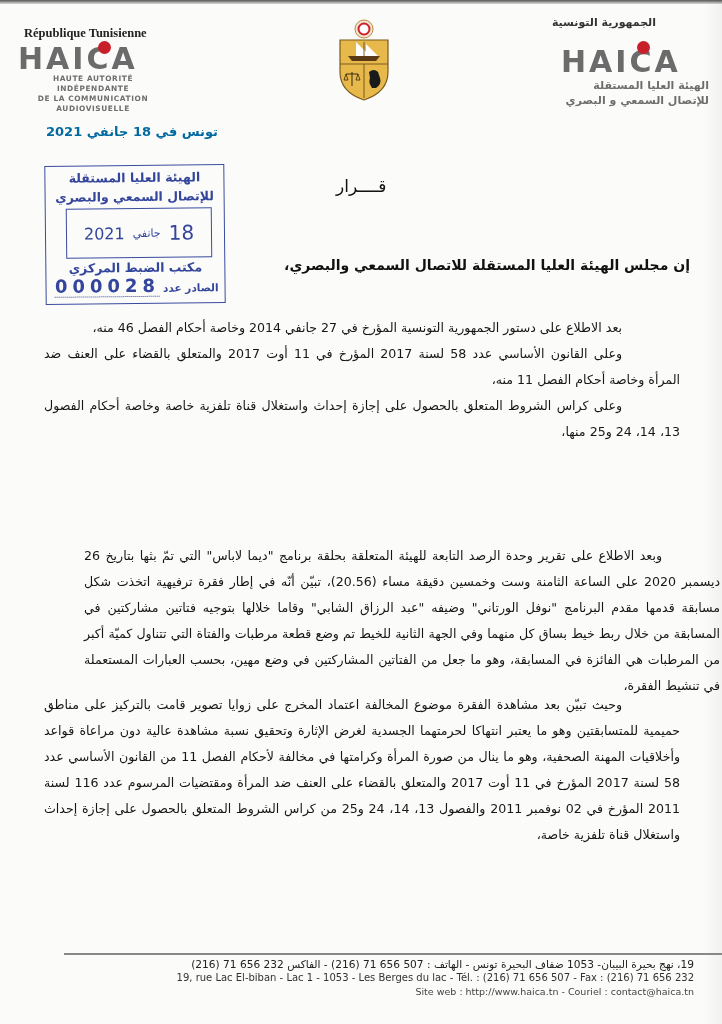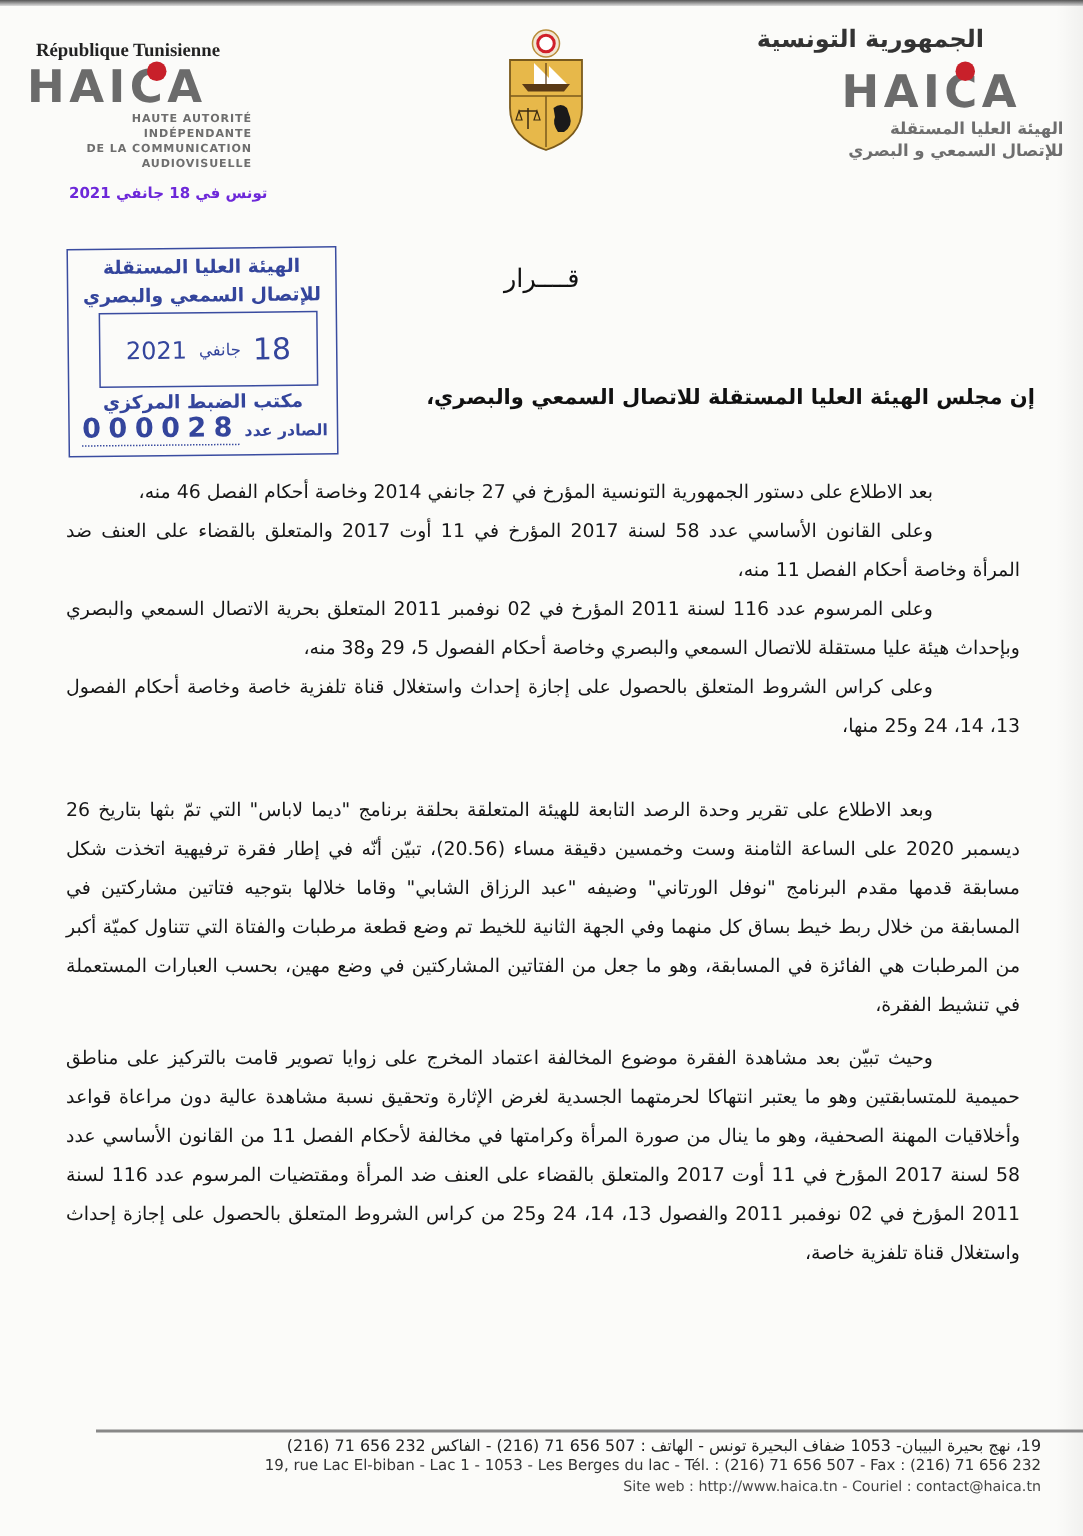--- a/index.html
+++ b/index.html
@@ -12,34 +12,34 @@
     .edge-shadow { position:absolute; right:0; top:0; width:18px; height:1024px; background: linear-gradient(to right, rgba(0,0,0,0), rgba(0,0,0,0.04)); }
 
     
     .hdr-left { position: absolute; left: 14px; top: 22px; width: 160px; }
     .rep-fr { font-family: "Liberation Serif", serif; font-weight: bold; font-size: 12.5px; color: #222; margin-left: 10px; }
     .logo-word { position: relative; font-family: "DejaVu Sans", sans-serif; font-weight: bold; color: #6b6b6b; letter-spacing: 3px; }
     .logo-left { position: absolute; left: 18px; top: 44px; width: 150px; }
     .logo-left .logo-word { font-size: 30px; line-height: 30px; text-align: left; }
     .logo-dot { position: absolute; width: 13px; height: 13px; border-radius: 50%; background: #c8202a; }
     .logo-left .logo-dot { left: 80px; top: -3px; }
-    .logo-sub { font-family: "DejaVu Sans", sans-serif; font-weight: bold; color: #6e6e6e; font-size: 7.4px; letter-spacing: 0.6px; line-height: 10px; text-align: right; }
+    .logo-sub { font-family: "DejaVu Sans", sans-serif; font-weight: bold; color: #6e6e6e; font-size: 7.4px; letter-spacing: 0.6px; line-height: 10px; text-align: center; }
 
     
-    .rep-ar { position: absolute; right: 66px; top: 16px; direction: rtl; font-family: "DejaVu Sans", sans-serif; font-weight: bold; font-size: 16px; color: #333; }
+    .rep-ar { position: absolute; right: 66px; top: 16px; direction: rtl; font-family: "DejaVu Sans", sans-serif; font-weight: bold; font-size: 11px; color: #333; }
     .logo-right { position: absolute; left: 561px; top: 47px; width: 150px; }
     .logo-right .logo-word { font-size: 30px; line-height: 30px; text-align: left; }
     .logo-right .logo-dot { left: 76px; top: -6px; }
     .logo-sub-ar { direction: rtl; text-align: right; color: #6e6e6e; font-weight: bold; font-size: 11px; line-height: 13px; margin-top: 2px; margin-right: 2px; }
 
     
     .emblem { position: absolute; left: 336px; top: 18px; width: 56px; height: 84px; }
 
     
-    .date-line { position: absolute; left: 46px; top: 124px; direction: rtl; font-weight: bold; font-size: 10px; color: #6d28d9; }
+    .date-line { position: absolute; left: 46px; top: 124px; direction: rtl; font-weight: bold; font-size: 13px; color: #0369a1; }
 
     
     .stamp { position: absolute; left: 45px; top: 165px; width: 178px; border: 1.6px solid #3a4ca0; color: #34459c; padding-bottom: 6px; transform: rotate(-0.6deg); }
     .stamp-head { direction: rtl; text-align: center; font-weight: bold; font-size: 12.5px; line-height: 15px; margin-top: 4px; }
     .stamp-datebox { margin: 4px 12px 2px 20px; border: 1.5px solid #3a4ca0; height: 48px; display: flex; align-items: center; justify-content: center; direction: rtl; gap: 8px; }
     .stamp-day { font-size: 20px; }
     .stamp-month { font-size: 11px; }
     .stamp-year { font-size: 16px; }
     .stamp-office { direction: rtl; text-align: center; font-weight: bold; font-size: 12.5px; margin-top: 2px; }
     .stamp-num-row { direction: rtl; display: flex; align-items: baseline; gap: 3px; padding-right: 6px; margin-top: 0px; }
@@ -47,21 +47,21 @@
     .stamp-num { font-size: 18px; font-weight: bold; letter-spacing: 5px; border-bottom: 1.5px dotted #3a4ca0; direction: ltr; }
 
     
     .decision-title { position: absolute; left: 336px; top: 176px; direction: rtl; font-weight: normal; font-size: 17px; letter-spacing: 3px; color: #111; }
     .council { position: absolute; right: 32px; top: 257px; direction: rtl; font-weight: bold; font-size: 14px; color: #111; }
 
     
     .body-block { position: absolute; left: 44px; width: 636px; direction: rtl; text-align: justify; font-family: "DejaVu Sans", sans-serif; font-size: 12.6px; color: #161616; }
     .body-block p { margin: 0; line-height: 26px; text-indent: 58px; }
     .blk1 { top: 315px; }
-    .blk2 { top: 527px; }
+    .blk2 { top: 543px; margin-left: 40px; }
     .blk3 { top: 692px; }
 
     
     .footer-line { position: absolute; left: 64px; top: 953px; width: 658px; height: 1.5px; background: #888; }
     .footer { position: absolute; left: 64px; top: 957px; width: 630px; text-align: right; color: #222; font-size: 10.6px; line-height: 14px; }
     .footer .ar { direction: rtl; font-family: "DejaVu Sans", sans-serif; }
     .footer .fr { font-family: "DejaVu Sans", sans-serif; font-size: 10px; color: #333; }
     .footer .fr2 { font-size: 9.5px; color: #444; }
   </style>
 </head>
@@ -124,21 +124,20 @@
     <span class="stamp-num">000028</span>
   </div>
 </div>
 
 <div class="decision-title">قــــرار</div>
 <div class="council">إن مجلس الهيئة العليا المستقلة للاتصال السمعي والبصري،</div>
 
 <div class="body-block blk1">
   <p>بعد الاطلاع على دستور الجمهورية التونسية المؤرخ في 27 جانفي 2014 وخاصة أحكام الفصل 46 منه،</p>
   <p>وعلى القانون الأساسي عدد 58 لسنة 2017 المؤرخ في 11 أوت 2017 والمتعلق بالقضاء على العنف ضد المرأة وخاصة أحكام الفصل 11 منه،</p>
-  <p>وعلى المرسوم عدد 116 لسنة 2011 المؤرخ في 02 نوفمبر 2011 المتعلق بحرية الاتصال السمعي والبصري وبإحداث هيئة عليا مستقلة للاتصال السمعي والبصري وخاصة أحكام الفصول 5، 29 و38 منه،</p>
   <p>وعلى كراس الشروط المتعلق بالحصول على إجازة إحداث واستغلال قناة تلفزية خاصة وخاصة أحكام الفصول 13، 14، 24 و25 منها،</p>
 </div>
 
 <div class="body-block blk2">
   <p>وبعد الاطلاع على تقرير وحدة الرصد التابعة للهيئة المتعلقة بحلقة برنامج "ديما لاباس" التي تمّ بثها بتاريخ 26 ديسمبر 2020 على الساعة الثامنة وست وخمسين دقيقة مساء (20.56)، تبيّن أنّه في إطار فقرة ترفيهية اتخذت شكل مسابقة قدمها مقدم البرنامج "نوفل الورتاني" وضيفه "عبد الرزاق الشابي" وقاما خلالها بتوجيه فتاتين مشاركتين في المسابقة من خلال ربط خيط بساق كل منهما وفي الجهة الثانية للخيط تم وضع قطعة مرطبات والفتاة التي تتناول كميّة أكبر من المرطبات هي الفائزة في المسابقة، وهو ما جعل من الفتاتين المشاركتين في وضع مهين، بحسب العبارات المستعملة في تنشيط الفقرة،</p>
 </div>
 
 <div class="body-block blk3">
   <p>وحيث تبيّن بعد مشاهدة الفقرة موضوع المخالفة اعتماد المخرج على زوايا تصوير قامت بالتركيز على مناطق حميمية للمتسابقتين وهو ما يعتبر انتهاكا لحرمتهما الجسدية لغرض الإثارة وتحقيق نسبة مشاهدة عالية دون مراعاة قواعد وأخلاقيات المهنة الصحفية، وهو ما ينال من صورة المرأة وكرامتها في مخالفة لأحكام الفصل 11 من القانون الأساسي عدد 58 لسنة 2017 المؤرخ في 11 أوت 2017 والمتعلق بالقضاء على العنف ضد المرأة ومقتضيات المرسوم عدد 116 لسنة 2011 المؤرخ في 02 نوفمبر 2011 والفصول 13، 14، 24 و25 من كراس الشروط المتعلق بالحصول على إجازة إحداث واستغلال قناة تلفزية خاصة،</p>
 </div>

